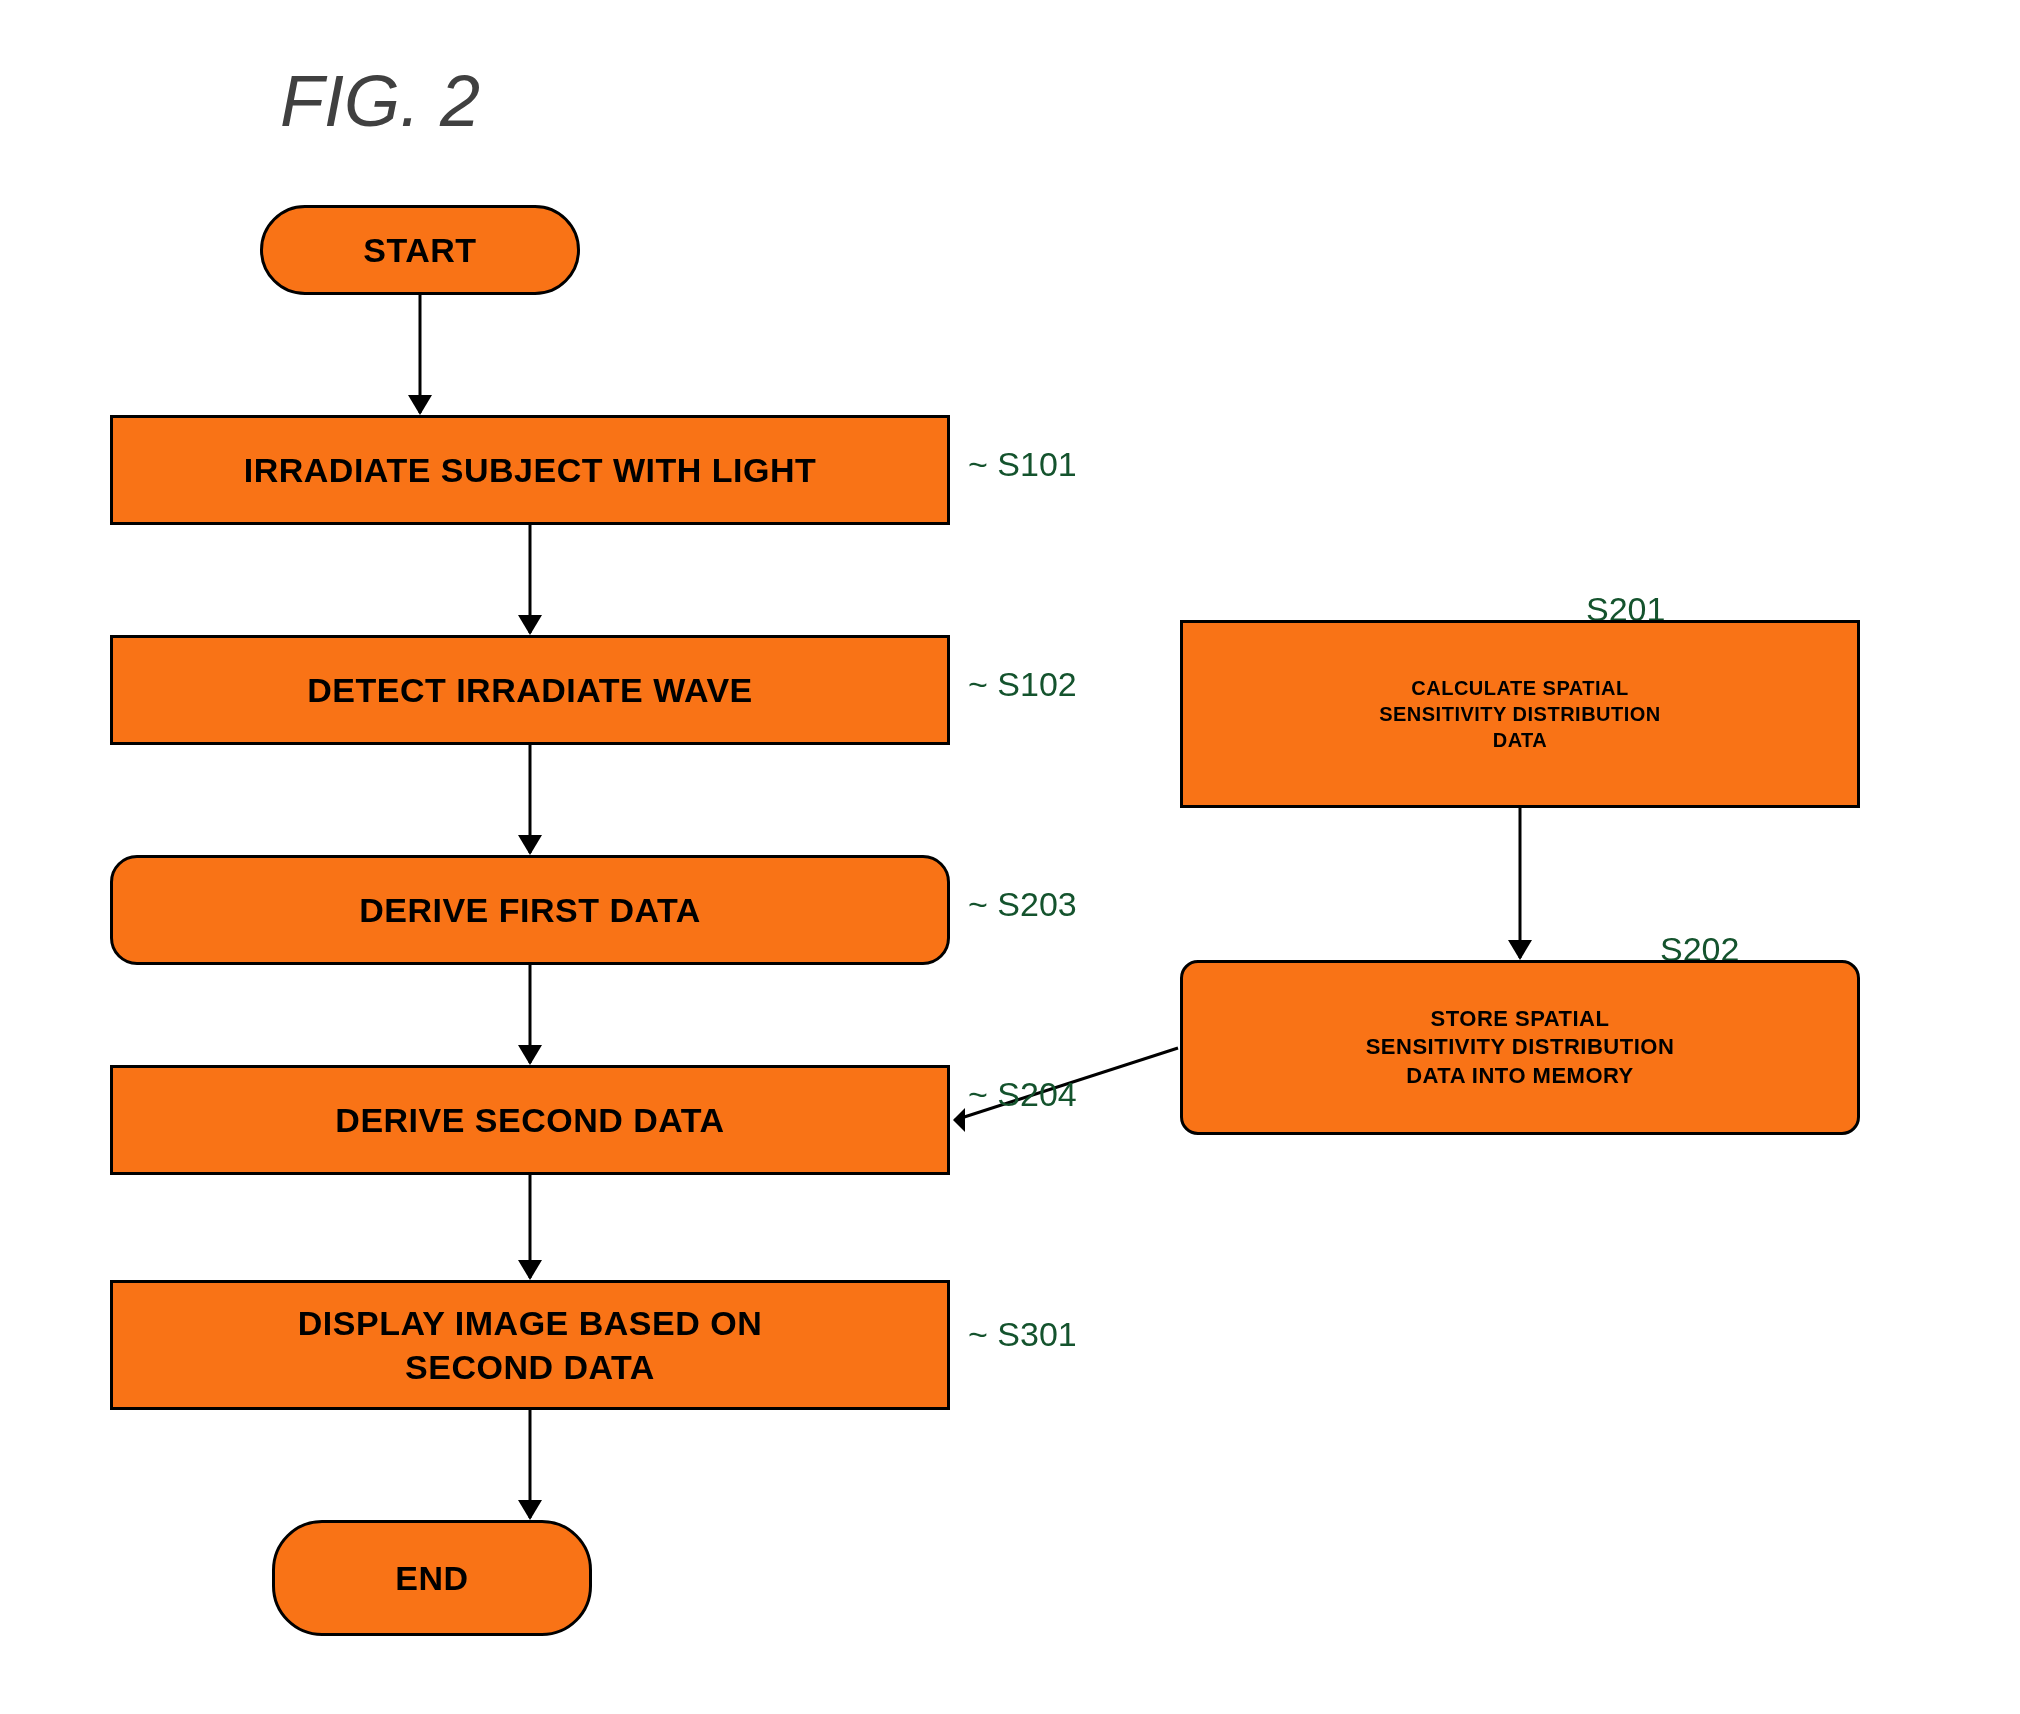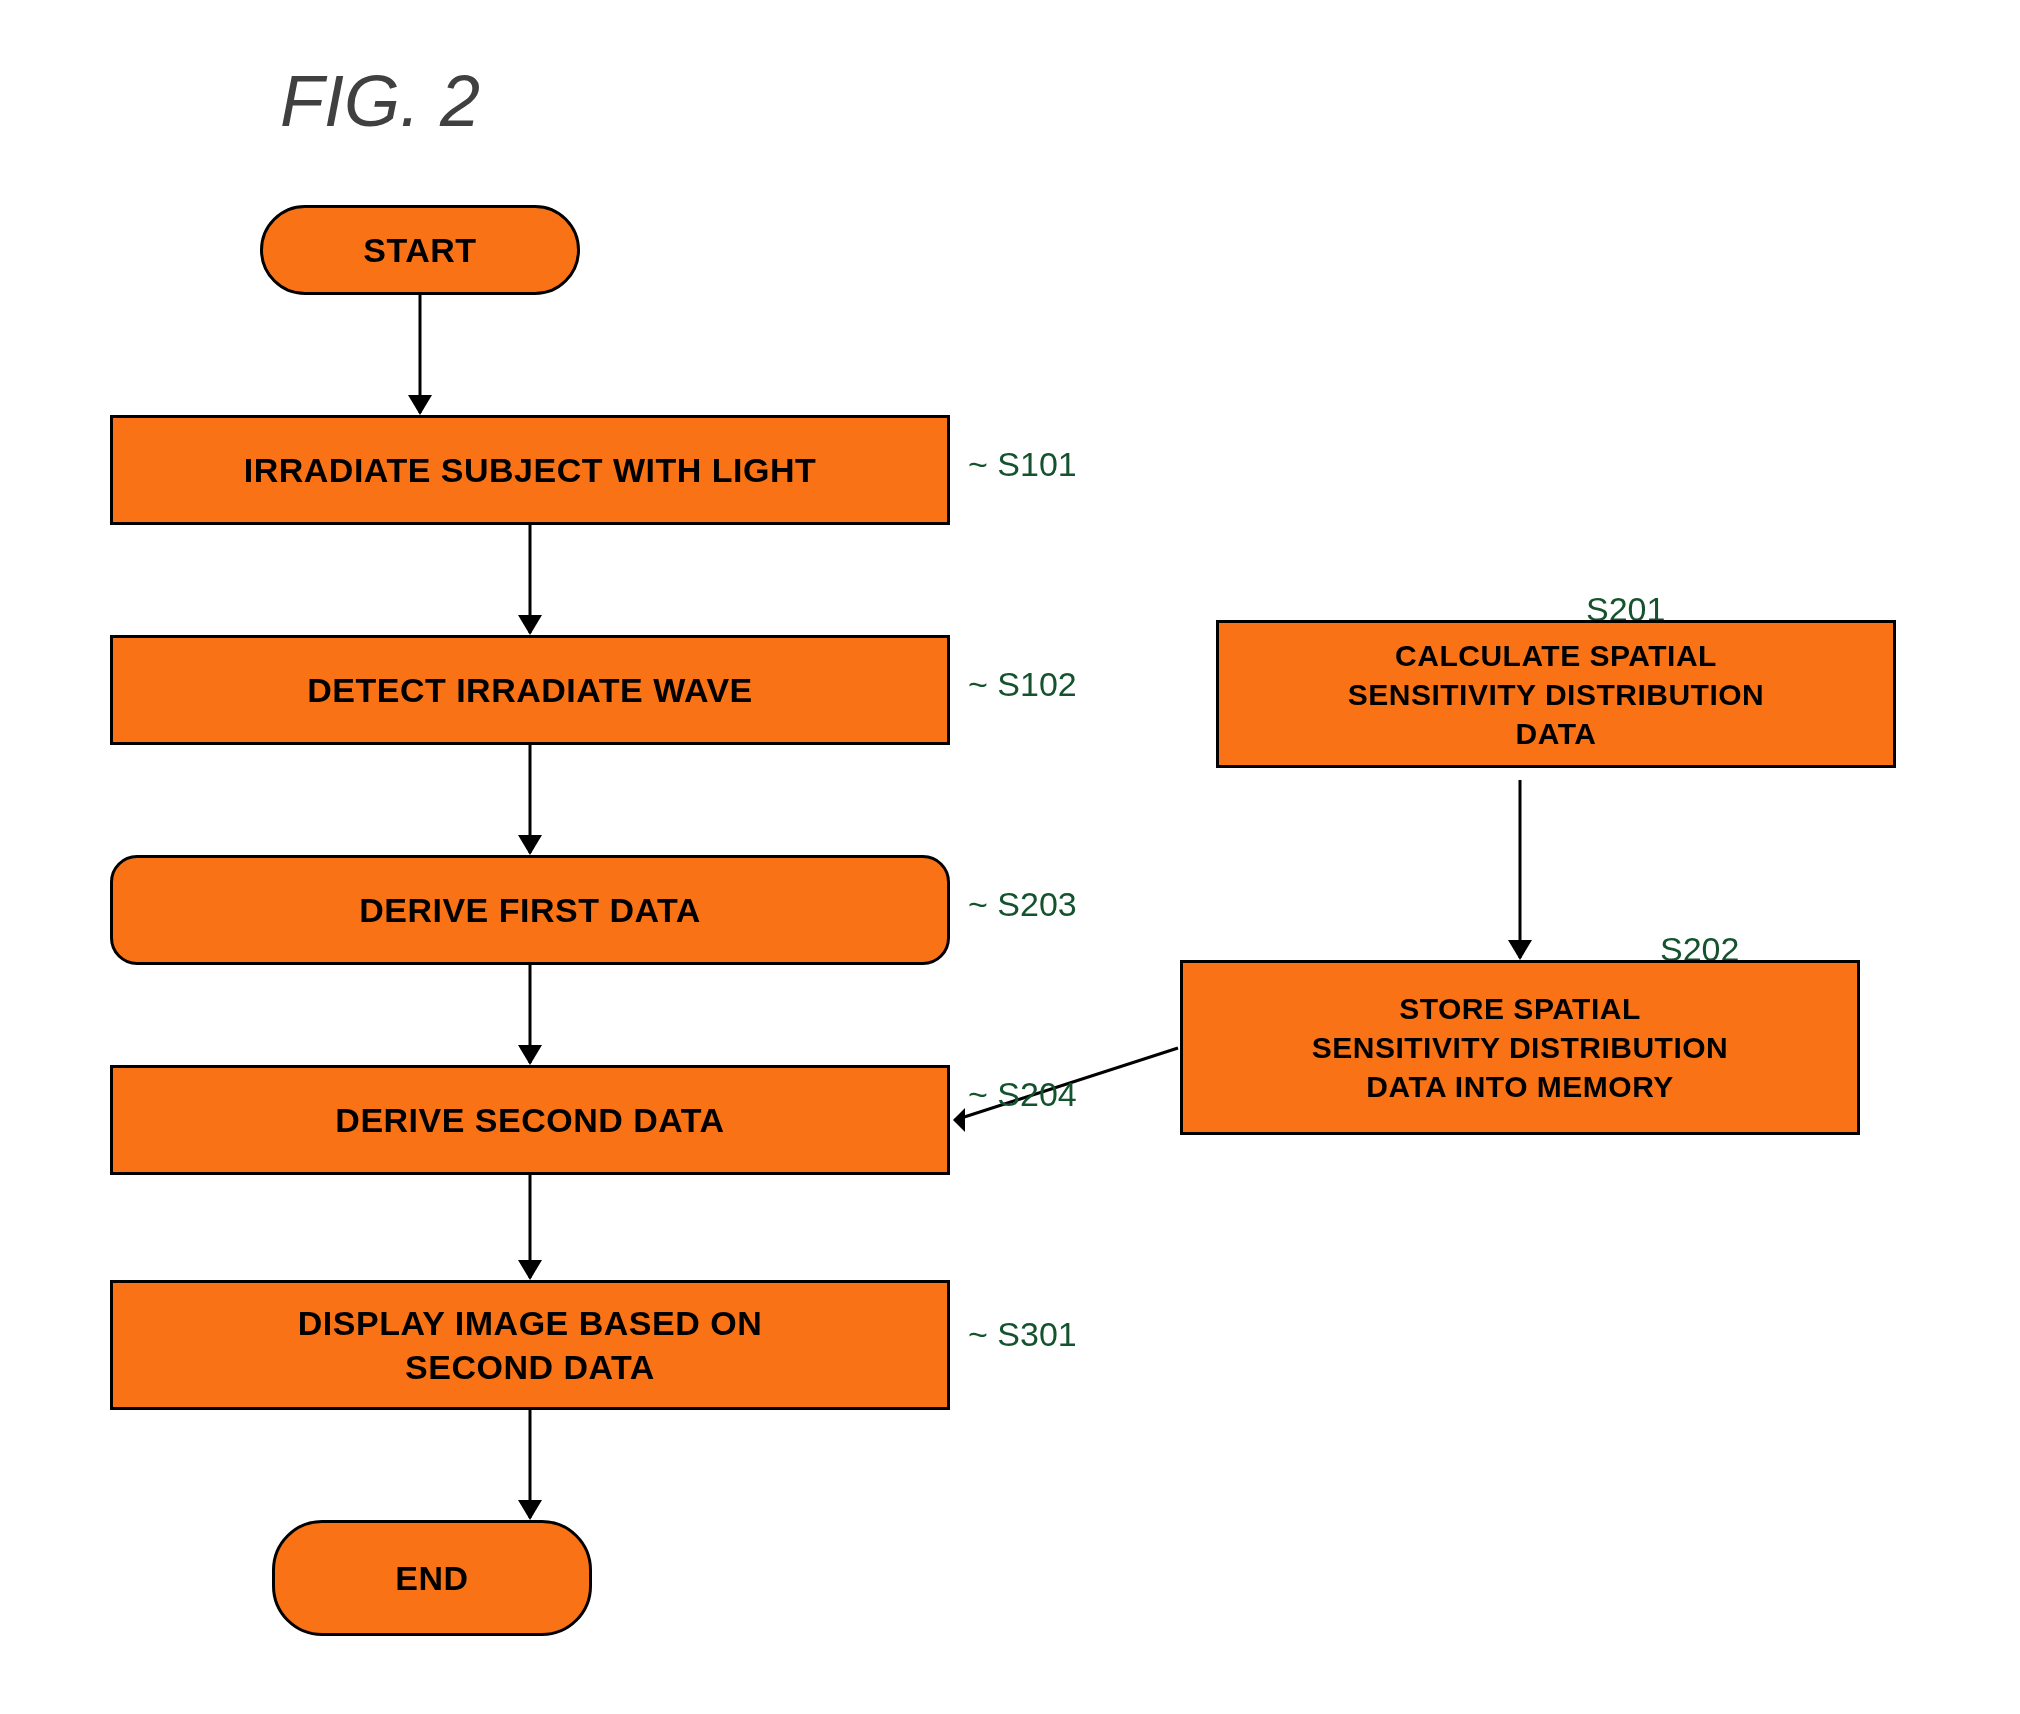--- a/index.html
+++ b/index.html
@@ -131,24 +131,24 @@
     <span>~ </span><span>S301</span>
   </div>
 
   <div class="box box-rounded" style="left:272px; top:1520px; width:320px; height:116px;">
     <span>END</span>
   </div>
 
   <div class="step-label" style="left:1586px; top:590px;">
     <span>S201</span>
   </div>
-  <div class="box" style="left:1216px; top:620px; width:680px; height:148px; line-height:1.3; font-size:30px;">
+  <div class="box" style="left:1180px; top:620px; width:680px; height:188px; line-height:1.3; font-size:20px;">
     <span>CALCULATE SPATIAL<br>SENSITIVITY DISTRIBUTION<br>DATA</span>
   </div>
 
   <div class="step-label" style="left:1660px; top:930px;">
     <span>S202</span>
   </div>
-  <div class="box" style="left:1180px; top:960px; width:680px; height:175px; line-height:1.3; font-size:30px;">
+  <div class="box" style="left:1180px; top:960px; width:680px; height:175px; line-height:1.3; font-size:22px;border-radius:18px;">
     <span>STORE SPATIAL<br>SENSITIVITY DISTRIBUTION<br>DATA INTO MEMORY</span>
   </div>
 
 </div>
 
 </body></html>

